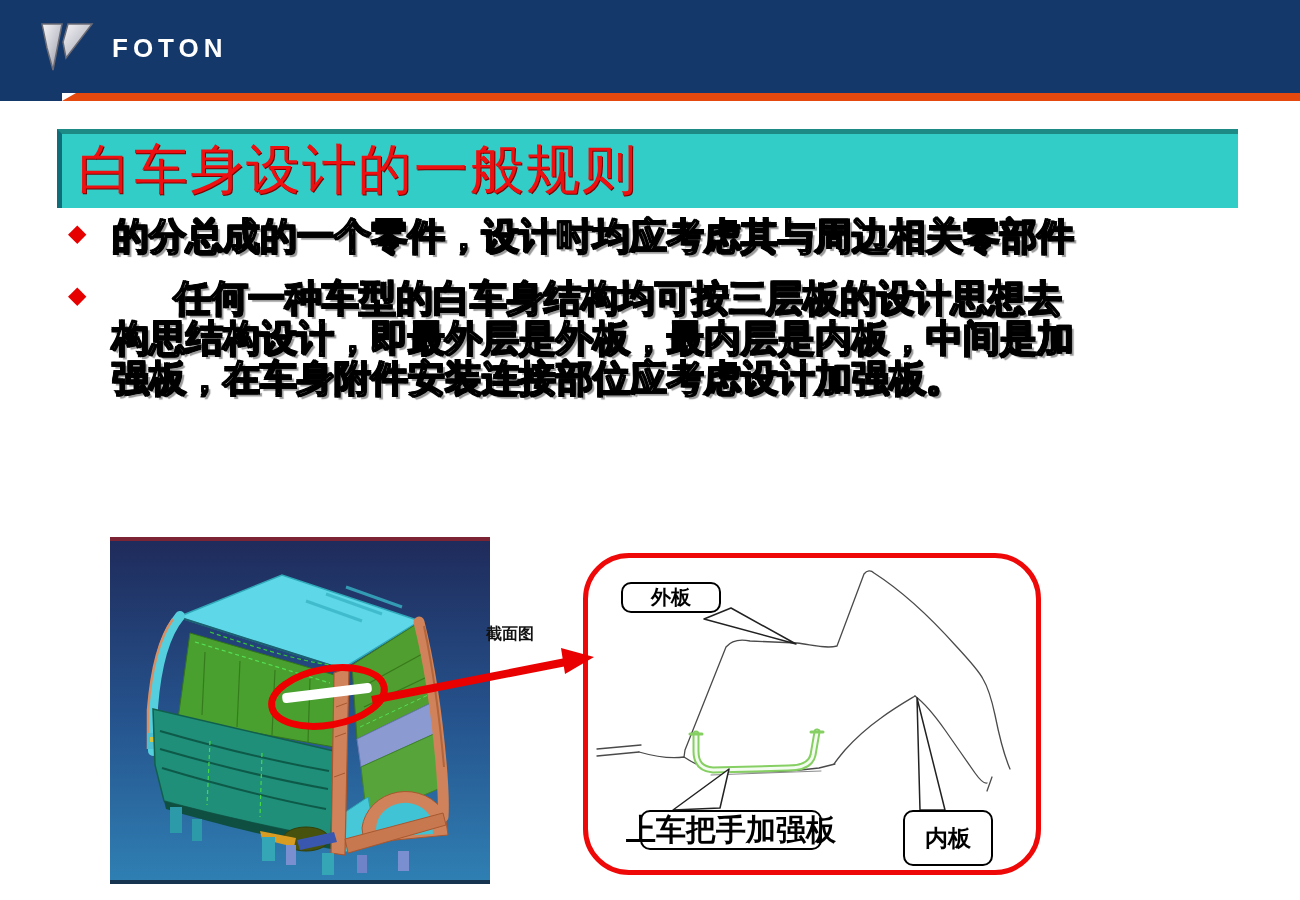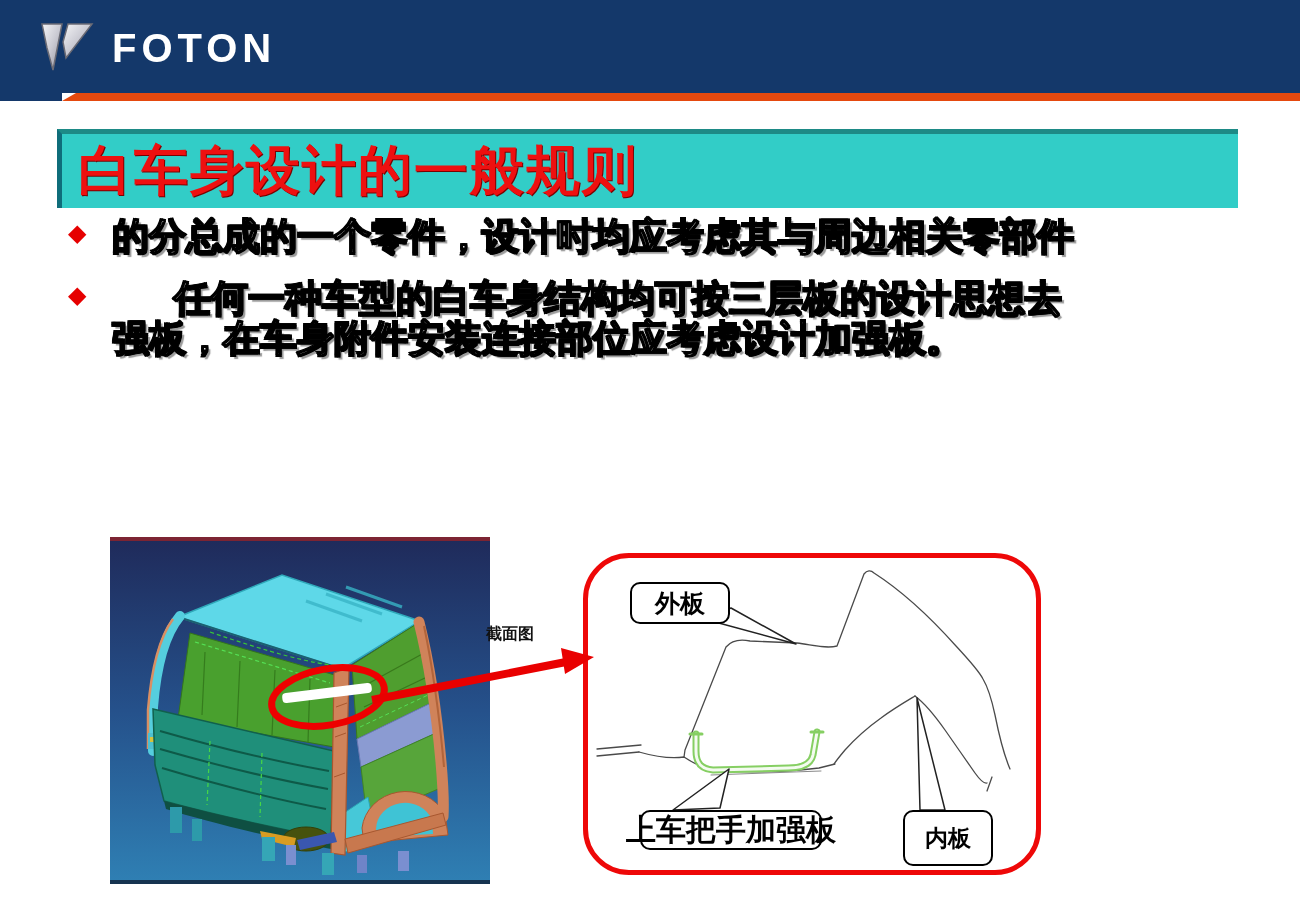--- a/index.html
+++ b/index.html
@@ -7,27 +7,27 @@
               font-family:"Liberation Sans", sans-serif; }
   .slide { position:relative; width:1300px; height:900px; background:#fff; }
 
   
   .header { position:absolute; left:0; top:0; width:1300px; height:93px; background:#14386a; }
   .header-tab { position:absolute; left:0; top:93px; width:62px; height:8px; background:#14386a; }
   .accent-stripe { position:absolute; left:62px; top:93px; width:1238px; height:8px;
                    background:#e5490e; clip-path:polygon(14px 0, 100% 0, 100% 100%, 0 100%); }
   .logo { position:absolute; left:36px; top:20px; display:flex; align-items:center; }
   .logo-icon { width:62px; height:56px; }
-  .brand-text { color:#ffffff; font-weight:bold; font-size:40px; letter-spacing:5px;
+  .brand-text { color:#ffffff; font-weight:bold; font-size:26px; letter-spacing:5px;
                 margin-left:14px; font-family:"Liberation Sans", sans-serif; }
 
   
   .title-banner { position:absolute; left:57px; top:129px; width:1181px; height:79px;
                   background:#32cdc7; border-top:5px solid #1d8a86; border-left:5px solid #0f6d7a; }
-  .title-text { color:#ee1010; font-size:54px; font-weight:bold; line-height:72px;
+  .title-text { color:#ee1010; font-size:54px; font-weight:normal; line-height:72px;
                 padding-left:16px; letter-spacing:2px;
                 font-family:"DejaVu Serif", serif;
                 text-shadow:1px 1px 0 #7a0000; white-space:nowrap; }
 
   
   .bullets { position:absolute; left:66px; top:216px; width:1140px; }
   .bullet { position:relative; padding-left:46px; margin-bottom:22px; }
   .diamond { position:absolute; left:2px; top:5px; color:#e60000; font-size:24px; line-height:24px; }
   .ot { color:#ffffff; font-weight:bold; font-size:37px; line-height:40px; white-space:nowrap;
         font-family:"DejaVu Serif", serif;
@@ -40,21 +40,21 @@
   .cab-fig { position:absolute; left:110px; top:537px; width:380px; height:347px; }
   .cab-fig svg { display:block; }
 
   
   .section-fig { position:absolute; left:583px; top:553px; width:458px; height:322px;
                  background:#ffffff; border:5px solid #ee0808; border-radius:46px; }
   .section-fig svg { position:absolute; left:0; top:0; }
   .co { position:absolute; background:#fff; border:2.5px solid #000; border-radius:10px;
         display:flex; align-items:center; justify-content:center; font-weight:bold;
         color:#000; font-family:"DejaVu Serif", serif; white-space:nowrap; }
-  .co-outer  { left:42px;  top:24px;  width:100px; height:42px; font-size:25px; }
+  .co-outer  { left:33px;  top:24px;  width:100px; height:31px; font-size:20px; }
   .co-handle { left:52px;  top:252px; width:182px; height:40px; font-size:30px; }
   .co-inner  { left:315px; top:252px; width:90px;  height:56px; font-size:23px; }
 
   .section-label { position:absolute; left:486px; top:624px; font-size:16px; font-weight:bold;
                    color:#111; font-family:"DejaVu Serif", serif; white-space:nowrap; }
 
   .arrow-overlay { position:absolute; left:0; top:0; width:1300px; height:900px;
                    pointer-events:none; z-index:6; }
 </style>
 </head>
@@ -86,20 +86,21 @@
   </div>
 
   <div class="bullets">
     <div class="bullet">
       <span class="diamond">◆</span>
       <div class="ot line">的分总成的一个零件，设计时均应考虑其与周边相关零部件</div>
     </div>
     <div class="bullet">
       <span class="diamond">◆</span>
       <div class="ot line first">任何一种车型的白车身结构均可按三层板的设计思想去</div>
+      <div class="ot line">构思结构设计，即最外层是外板，最内层是内板，中间是加</div>
       <div class="ot line">强板，在车身附件安装连接部位应考虑设计加强板。</div>
     </div>
   </div>
 
   <div class="cab-fig">
     <svg width="380" height="347" viewBox="0 0 380 347">
       <defs>
         <linearGradient id="cabbg" x1="0" y1="0" x2="0" y2="1">
           <stop offset="0" stop-color="#1f2a5a"></stop>
           <stop offset="0.5" stop-color="#25518b"></stop>

